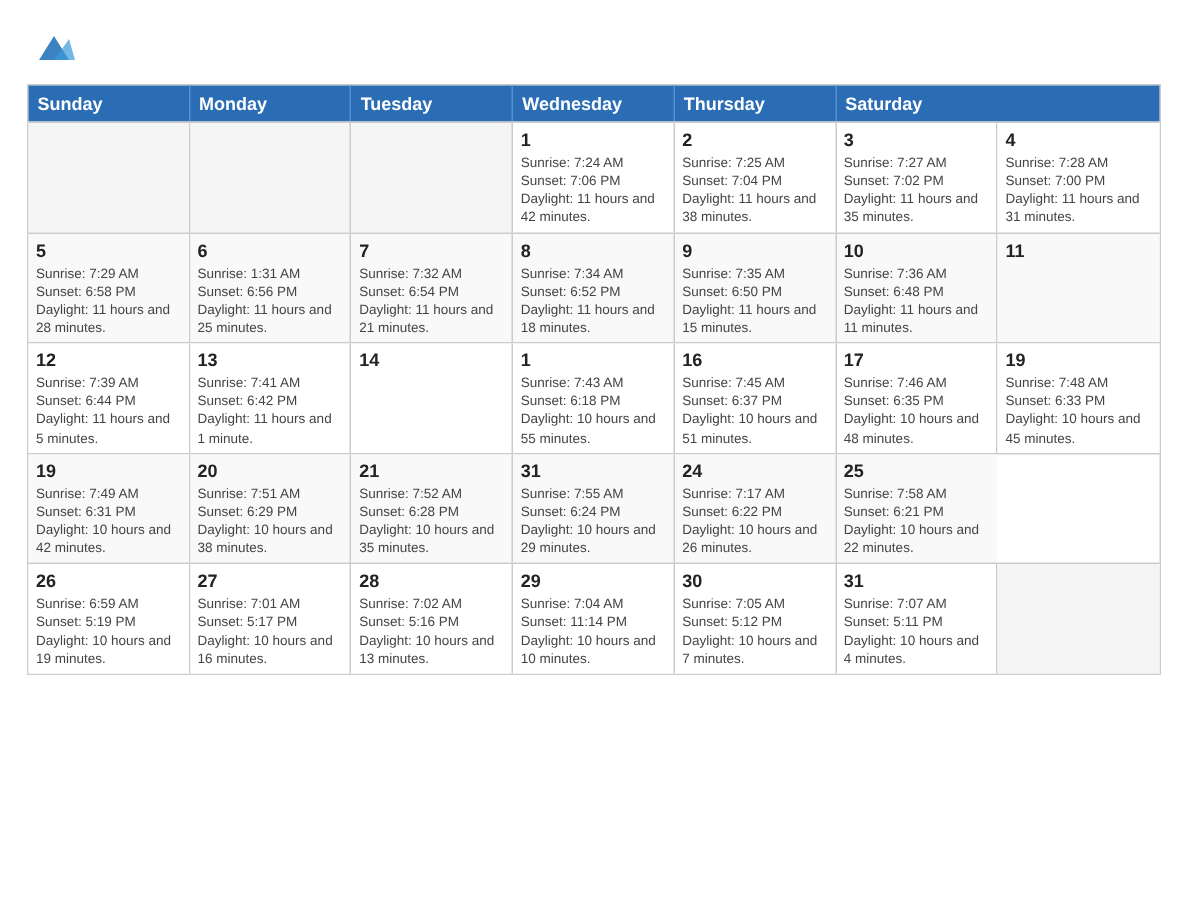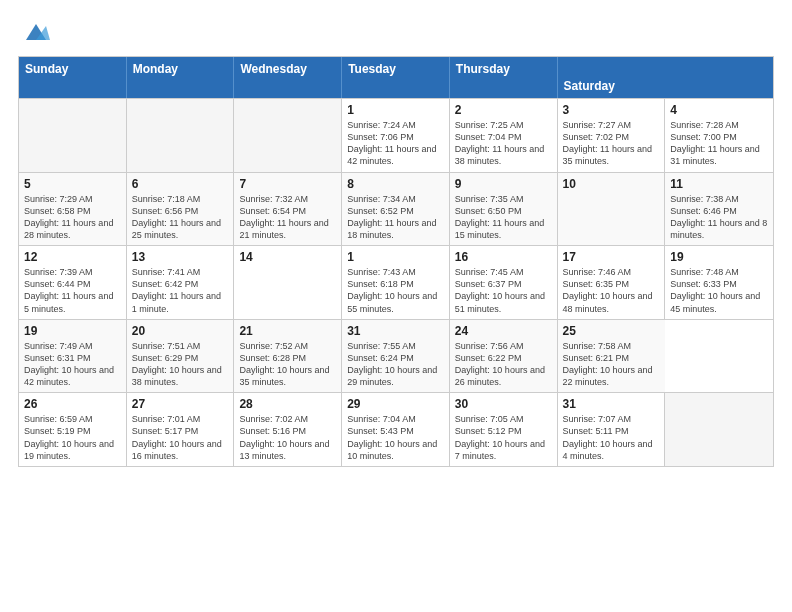--- a/index.html
+++ b/index.html
@@ -64,21 +64,21 @@
       background: #2a6db5;
     }
     .cal-header-cell {
       color: #fff;
       font-size: 12px;
       font-weight: bold;
       padding: 5px 6px;
       text-align: left;
       border-right: 1px solid #5590cc;
     }
-    .cal-header-cell:last-child { border-right: none; margin-top: 17px; }
+    .cal-header-cell:last-child { border-right: none; }
     .cal-body {
       display: flex;
       flex-direction: column;
       flex: 1;
     }
     .cal-row {
       display: grid;
       grid-template-columns: repeat(7, 1fr);
       flex: 1;
       border-top: 1px solid #ccc;
@@ -129,22 +129,22 @@
     <div class="title-block">
       <div class="month-title"></div>
       <div class="location"></div>
     </div>
   </div>
 
   <div class="calendar">
     <div class="cal-header">
     <div class="cal-header-cell">Sunday</div>
         <div class="cal-header-cell">Monday</div>
+        <div class="cal-header-cell">Tuesday</div>
         <div class="cal-header-cell">Wednesday</div>
-        <div class="cal-header-cell">Tuesday</div>
         <div class="cal-header-cell">Thursday</div>
         <div class="cal-header-cell">Saturday</div>
       </div>
     <div class="cal-body">
     <div class="cal-row">
           <div class="cal-cell empty"></div>
           <div class="cal-cell empty"></div>
           <div class="cal-cell empty"></div>
           <div class="cal-cell">
             <div class="day-num">1</div>
@@ -178,21 +178,21 @@
         <div class="cal-row">
           <div class="cal-cell alt-row">
             <div class="day-num">5</div>
             <div class="day-info">Sunrise: 7:29 AM
 Sunset: 6:58 PM
 Daylight: 11 hours
 and 28 minutes.</div>
           </div>
           <div class="cal-cell alt-row">
             <div class="day-num">6</div>
-            <div class="day-info">Sunrise: 7:18 AM
+            <div class="day-info">Sunrise: 1:31 AM
 Sunset: 6:56 PM
 Daylight: 11 hours
 and 25 minutes.</div>
           </div>
           <div class="cal-cell alt-row">
             <div class="day-num">7</div>
             <div class="day-info">Sunrise: 7:32 AM
 Sunset: 6:54 PM
 Daylight: 11 hours
 and 21 minutes.</div>
@@ -206,27 +206,27 @@
           </div>
           <div class="cal-cell alt-row">
             <div class="day-num">9</div>
             <div class="day-info">Sunrise: 7:35 AM
 Sunset: 6:50 PM
 Daylight: 11 hours
 and 15 minutes.</div>
           </div>
           <div class="cal-cell alt-row">
             <div class="day-num">10</div>
+            <div class="day-info">Sunrise: 7:36 AM
+Sunset: 6:48 PM
+Daylight: 11 hours
+and 11 minutes.</div>
           </div>
           <div class="cal-cell alt-row">
             <div class="day-num">11</div>
-            <div class="day-info">Sunrise: 7:38 AM
-Sunset: 6:46 PM
-Daylight: 11 hours
-and 8 minutes.</div>
           </div>
         </div>
         <div class="cal-row">
           <div class="cal-cell">
             <div class="day-num">12</div>
             <div class="day-info">Sunrise: 7:39 AM
 Sunset: 6:44 PM
 Daylight: 11 hours
 and 5 minutes.</div>
           </div>
@@ -293,21 +293,21 @@
           </div>
           <div class="cal-cell alt-row">
             <div class="day-num">31</div>
             <div class="day-info">Sunrise: 7:55 AM
 Sunset: 6:24 PM
 Daylight: 10 hours
 and 29 minutes.</div>
           </div>
           <div class="cal-cell alt-row">
             <div class="day-num">24</div>
-            <div class="day-info">Sunrise: 7:56 AM
+            <div class="day-info">Sunrise: 7:17 AM
 Sunset: 6:22 PM
 Daylight: 10 hours
 and 26 minutes.</div>
           </div>
           <div class="cal-cell alt-row">
             <div class="day-num">25</div>
             <div class="day-info">Sunrise: 7:58 AM
 Sunset: 6:21 PM
 Daylight: 10 hours
 and 22 minutes.</div>
@@ -331,21 +331,21 @@
           <div class="cal-cell">
             <div class="day-num">28</div>
             <div class="day-info">Sunrise: 7:02 AM
 Sunset: 5:16 PM
 Daylight: 10 hours
 and 13 minutes.</div>
           </div>
           <div class="cal-cell">
             <div class="day-num">29</div>
             <div class="day-info">Sunrise: 7:04 AM
-Sunset: 5:43 PM
+Sunset: 11:14 PM
 Daylight: 10 hours
 and 10 minutes.</div>
           </div>
           <div class="cal-cell">
             <div class="day-num">30</div>
             <div class="day-info">Sunrise: 7:05 AM
 Sunset: 5:12 PM
 Daylight: 10 hours
 and 7 minutes.</div>
           </div>

